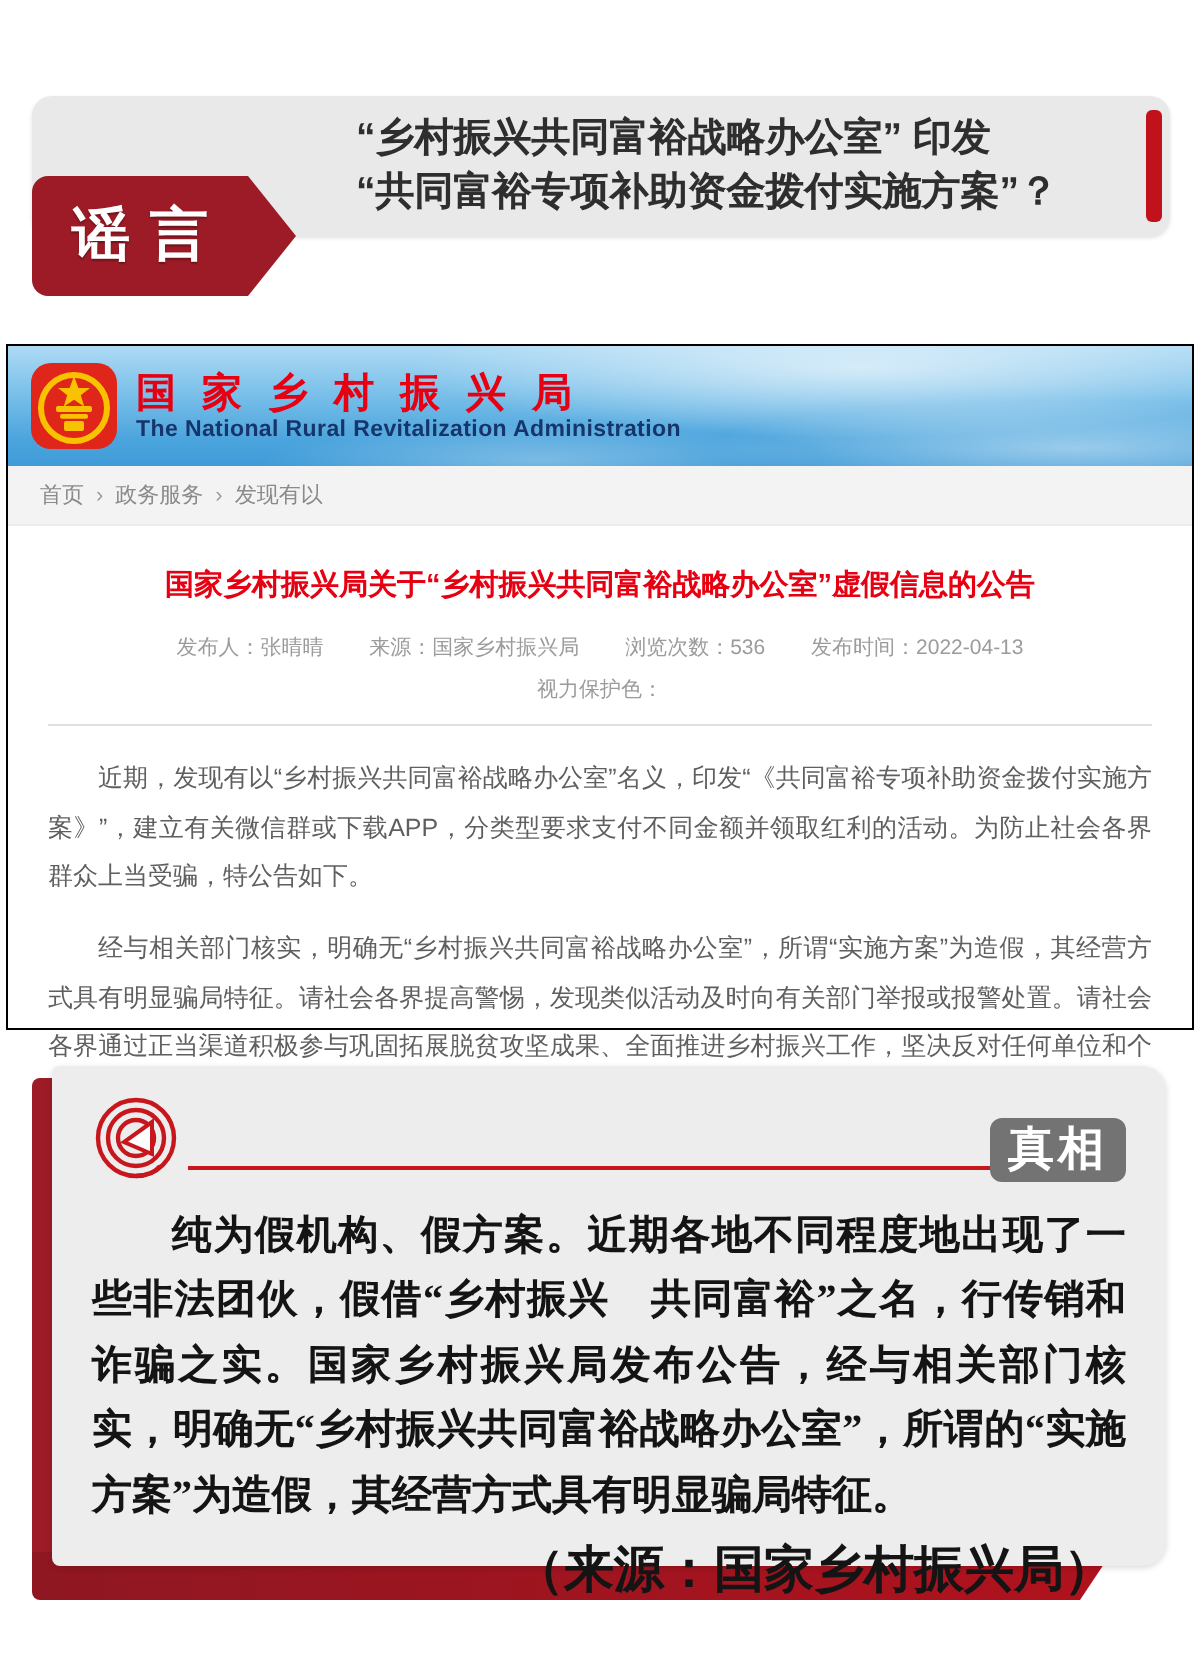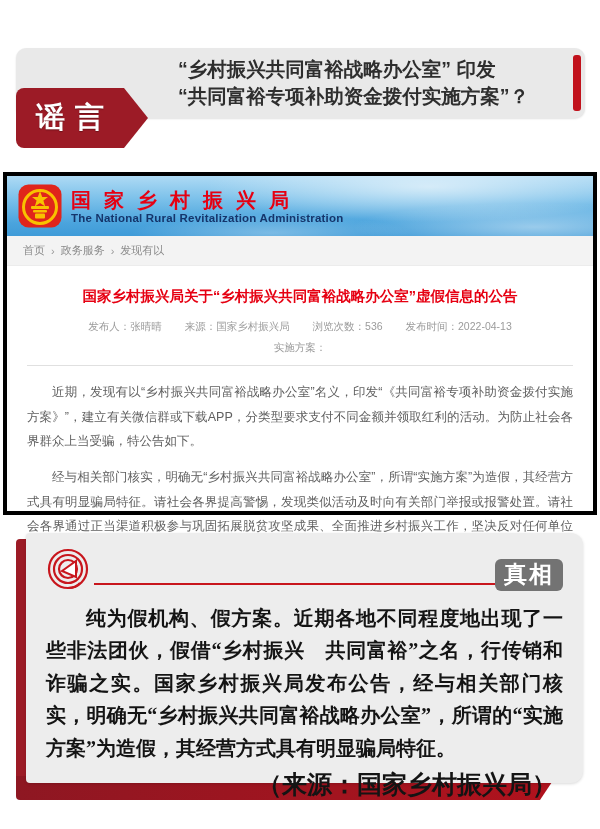--- a/index.html
+++ b/index.html
@@ -34,21 +34,21 @@
     font-size:19.5px; font-weight:bold; color:#2e2e2e; line-height:1.4;
   }
   .rumor-redbar {
     position:absolute; right:4px; top:7px; width:8px; height:56px;
     background:#c1121c; border-radius:3px;
   }
 
   
   .site-card {
     position:absolute; left:3px; right:3px; top:172px; height:343px;
-    background:#fff; border:4px solid #000000;
+    background:#fff; border:1px solid #000000;
   }
   .site-sky {
     height:60px; position:relative;
     background:
       radial-gradient(ellipse 320px 50px at 72% 18%, rgba(255,255,255,.6), rgba(255,255,255,0) 70%),
       radial-gradient(ellipse 260px 34px at 90% 85%, rgba(255,255,255,.45), rgba(255,255,255,0) 70%),
       radial-gradient(ellipse 200px 26px at 45% 95%, rgba(255,255,255,.3), rgba(255,255,255,0) 70%),
       linear-gradient(180deg, #aedaf4 0%, #7cc1ea 38%, #4ba4dd 78%, #3f9bd8 100%);
     display:flex; align-items:center;
   }
@@ -165,21 +165,21 @@
   </div>
 
   <div class="article">
     <div class="article-title">国家乡村振兴局关于“乡村振兴共同富裕战略办公室”虚假信息的公告</div>
     <div class="article-meta">
       <span>发布人：张晴晴</span>
       <span>来源：国家乡村振兴局</span>
       <span>浏览次数：536</span>
       <span>发布时间：2022-04-13</span>
     </div>
-    <div class="article-meta2">实施方案：</div>
+    <div class="article-meta2">视力保护色：</div>
     <div class="article-divider"></div>
     <div class="article-body">
       <p>近期，发现有以“乡村振兴共同富裕战略办公室”名义，印发“《共同富裕专项补助资金拨付实施方案》”，建立有关微信群或下载APP，分类型要求支付不同金额并领取红利的活动。为防止社会各界群众上当受骗，特公告如下。</p>
       <p>经与相关部门核实，明确无“乡村振兴共同富裕战略办公室”，所谓“实施方案”为造假，其经营方式具有明显骗局特征。请社会各界提高警惕，发现类似活动及时向有关部门举报或报警处置。请社会各界通过正当渠道积极参与巩固拓展脱贫攻坚成果、全面推进乡村振兴工作，坚决反对任何单位和个人借机从事违规敛财牟利活动，欢迎社会各界加强监督。</p>
     </div>
   </div>
 </div>
 
 <div class="truth-wrap">
   <div class="truth-leftbar"></div>

